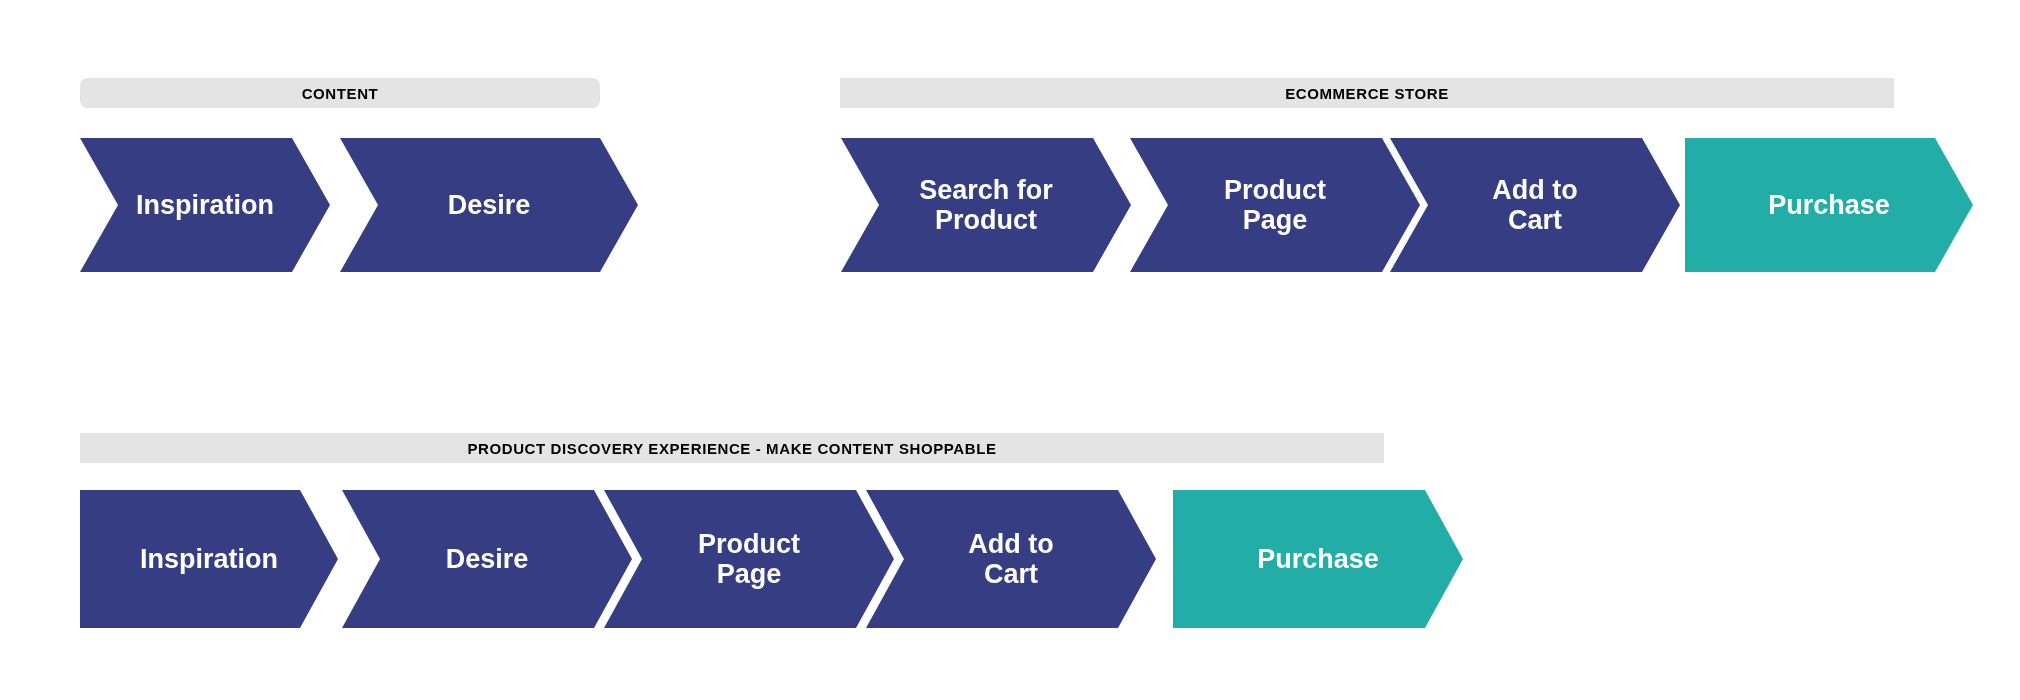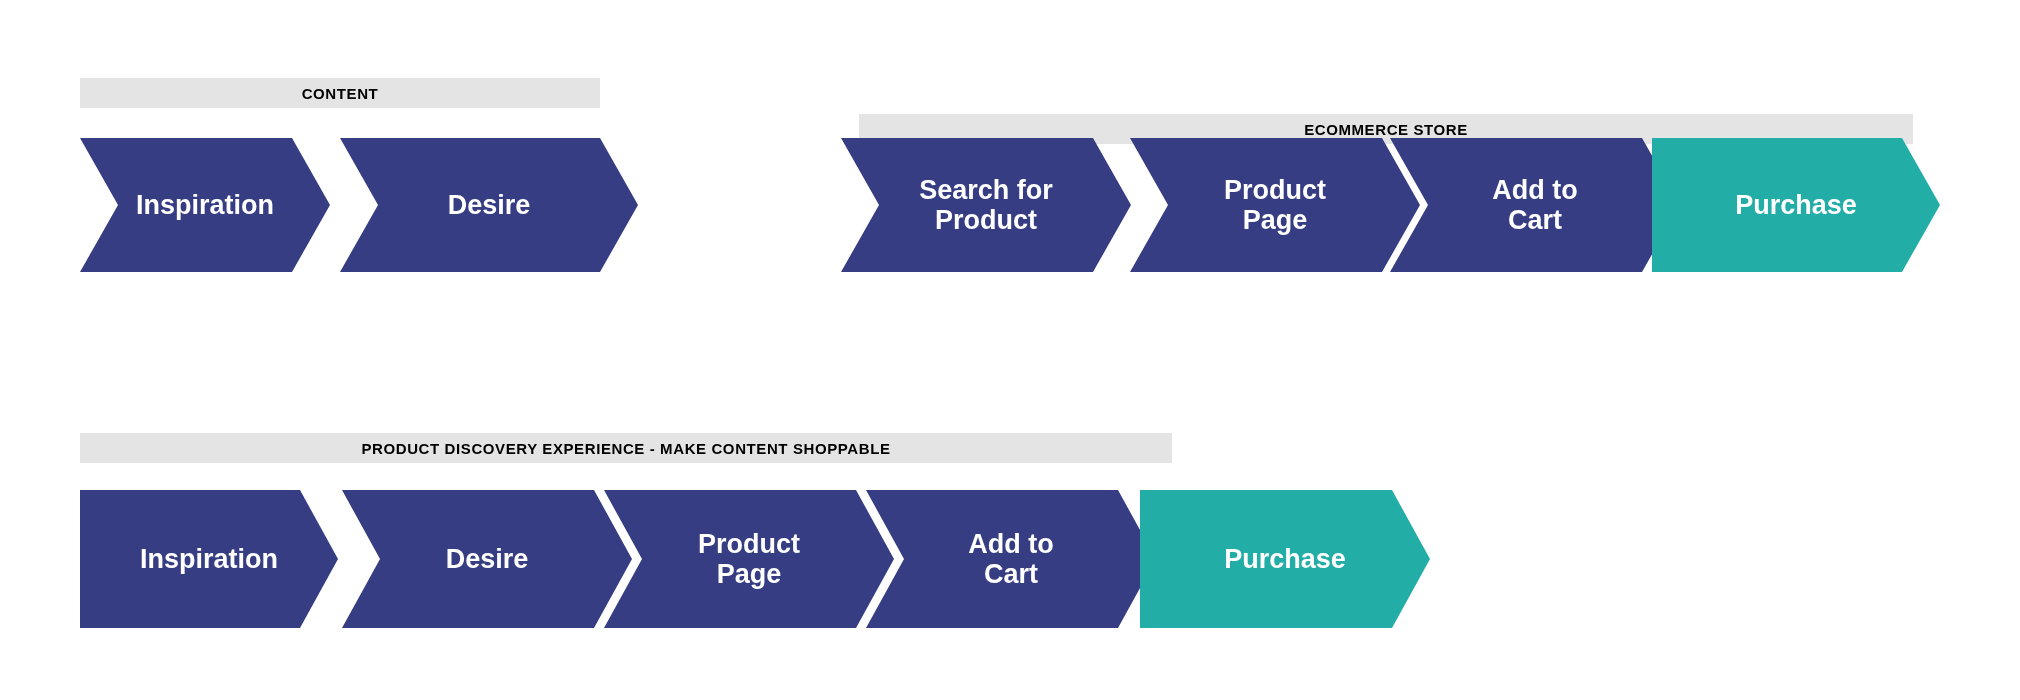--- a/index.html
+++ b/index.html
@@ -34,23 +34,23 @@
   }
   .band-label {
     font-size: 15px;
     font-weight: bold;
     letter-spacing: 0.6px;
     color: #000000;
     white-space: nowrap;
     font-family: "Liberation Sans", sans-serif;
   }
 
-  #band-content   { left: 80px;  top: 78px;  width: 520px; }
-  #band-ecommerce { left: 859px; top: 78px;  width: 1054px; margin-top: 36px; }
-  #band-discovery { left: 80px;  top: 433px; width: 1092px; }
+  #band-content   { left: 80px;  top: 78px;  width: 520px; border-radius: 7px; }
+  #band-ecommerce { left: 840px; top: 78px;  width: 1054px; }
+  #band-discovery { left: 80px;  top: 433px; width: 1304px; }
 
   
   .row {
     position: absolute;
   }
   #row-1 { left: 0px; top: 138px; height: 134px; }
   #row-2 { left: 0px; top: 490px; height: 138px; }
 
   .chev {
     position: absolute;
@@ -88,21 +88,21 @@
     clip-path: polygon(
       0% 0%,
       calc(100% - 38px) 0%,
       100% 50%,
       calc(100% - 38px) 100%,
       0% 100%
     );
   }
 
   .navy { background: #363d82; }
-  .teal { background: #22ada6; }
+  .teal { background: #22ada6; margin-left: 33px; }
 
   
   #question-callout {
     position: absolute;
     left: 646px;
     top: 172px;
     width: 230px;
     text-align: center;
     color: #ea4a70;
     font-size: 26px;

